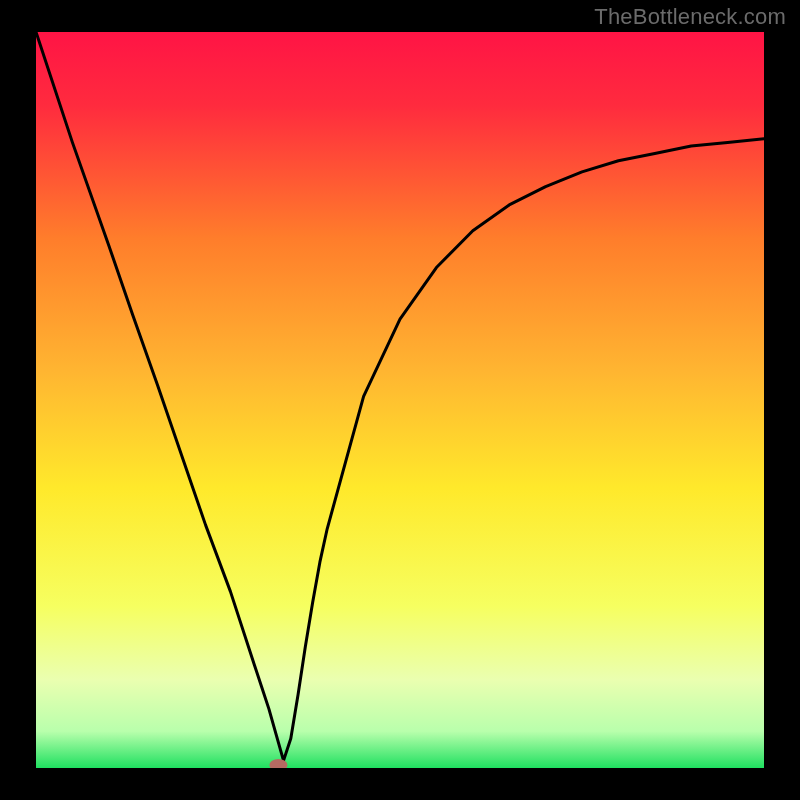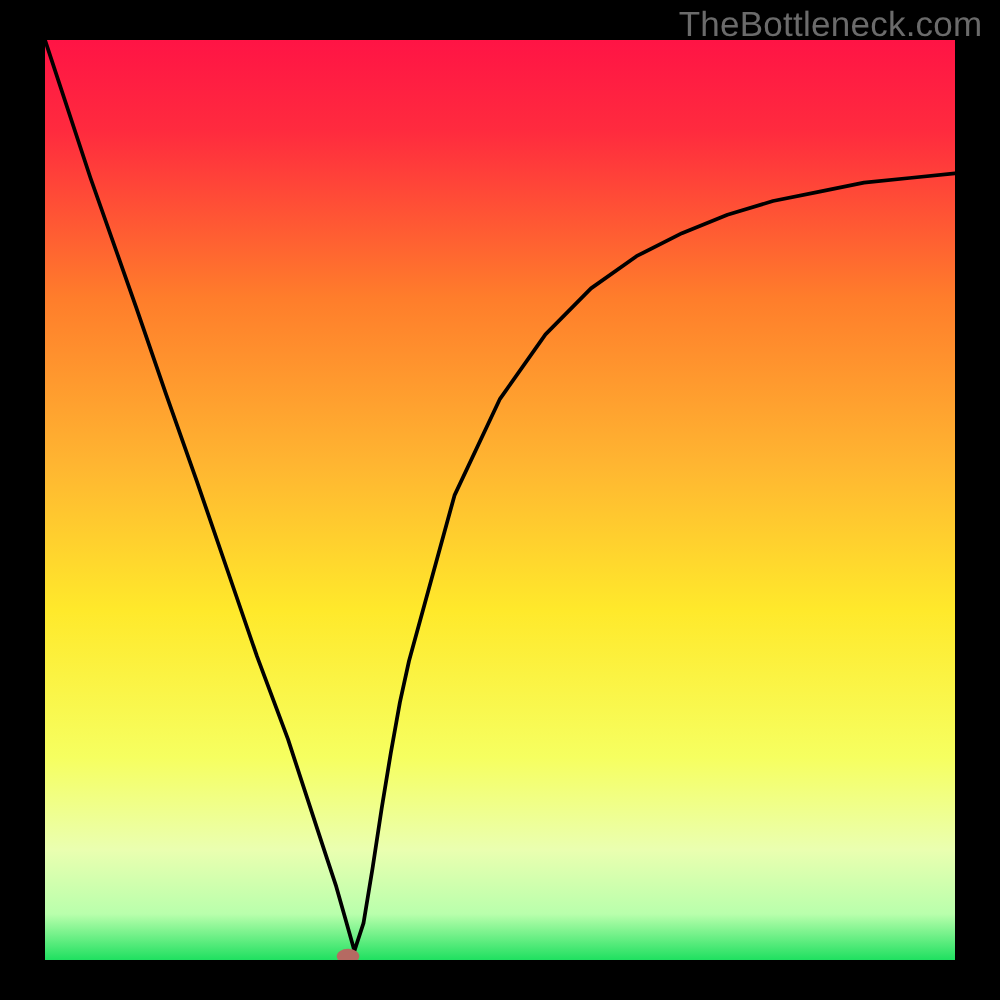--- a/index.html
+++ b/index.html
@@ -9,21 +9,21 @@
     height: 800px;
     background: #000;
     font-family: Arial, Helvetica, sans-serif;
     position: relative;
   }
   .watermark {
     position: absolute;
     top: 4px;
     right: 14px;
     color: #6b6b6b;
-    font-size: 28px;
+    font-size: 22px;
     font-weight: 500;
     letter-spacing: 0.2px;
     z-index: 10;
   }
   .plot-area {
     position: absolute;
     left: 36px;
     top: 32px;
     width: 728px;
     height: 736px;

